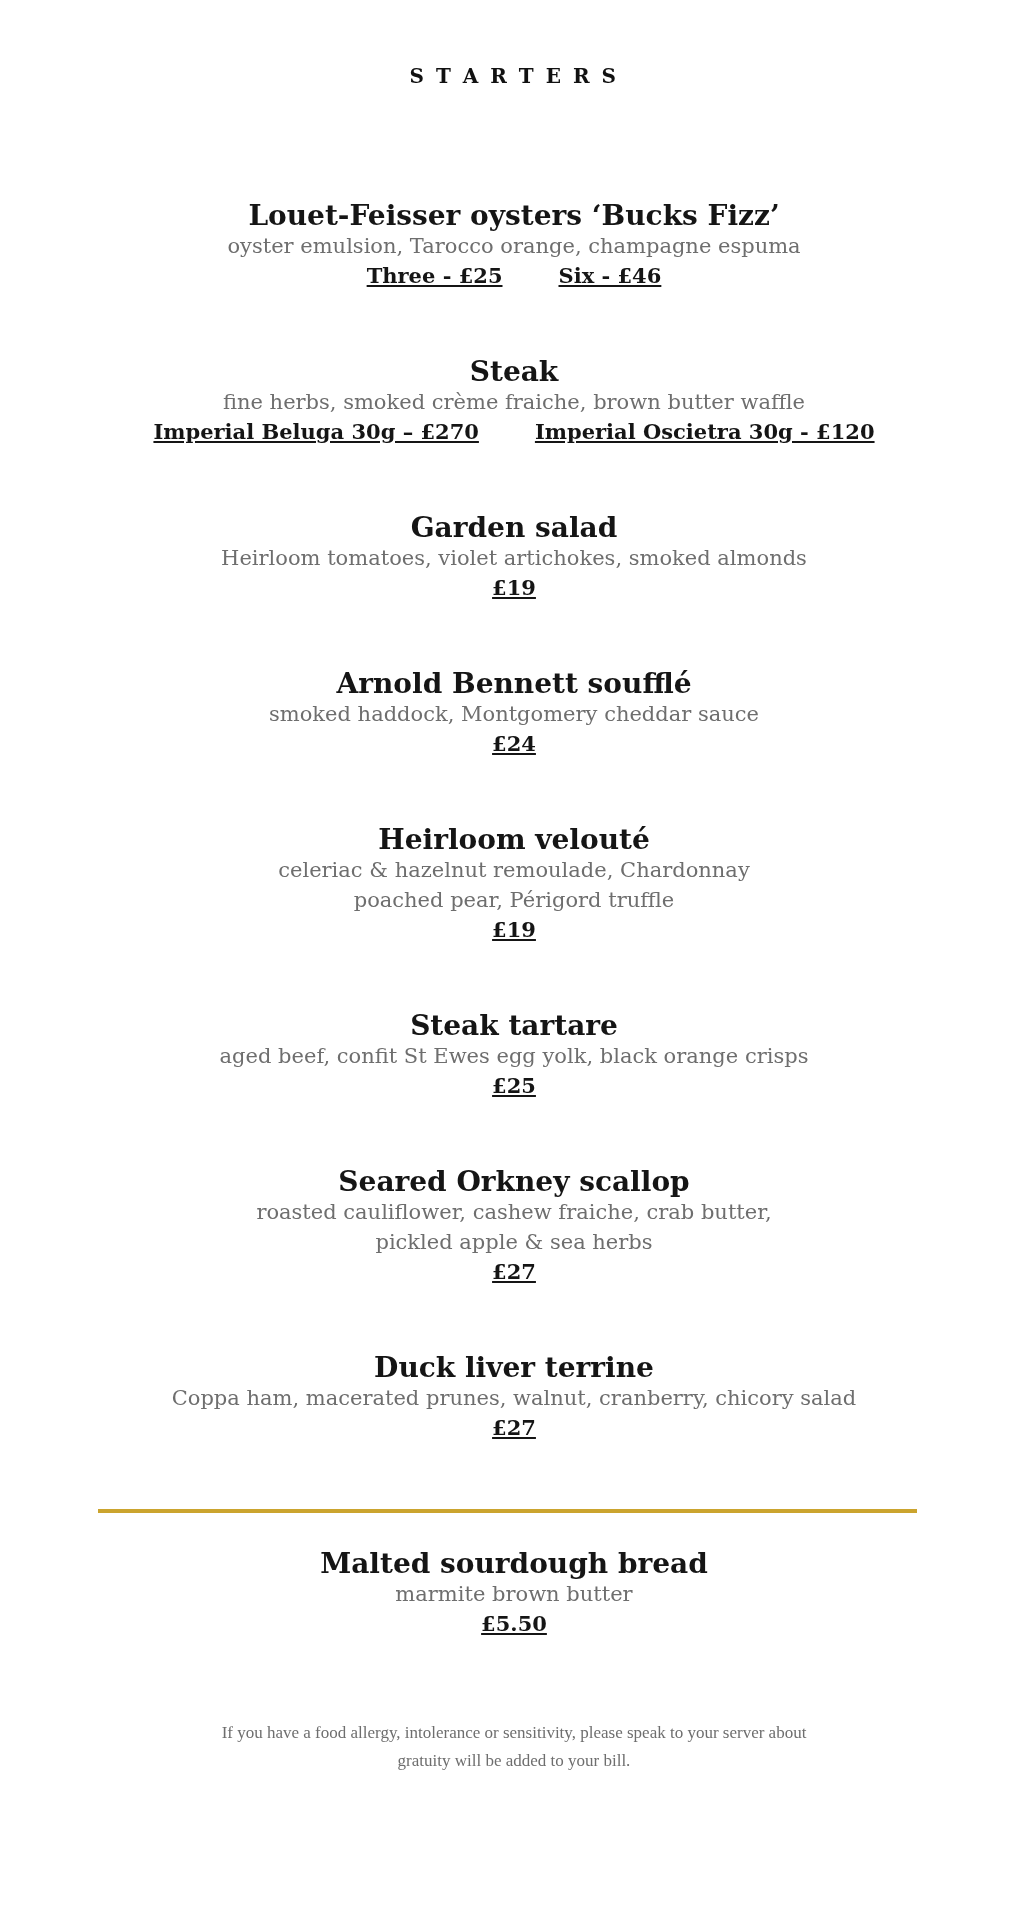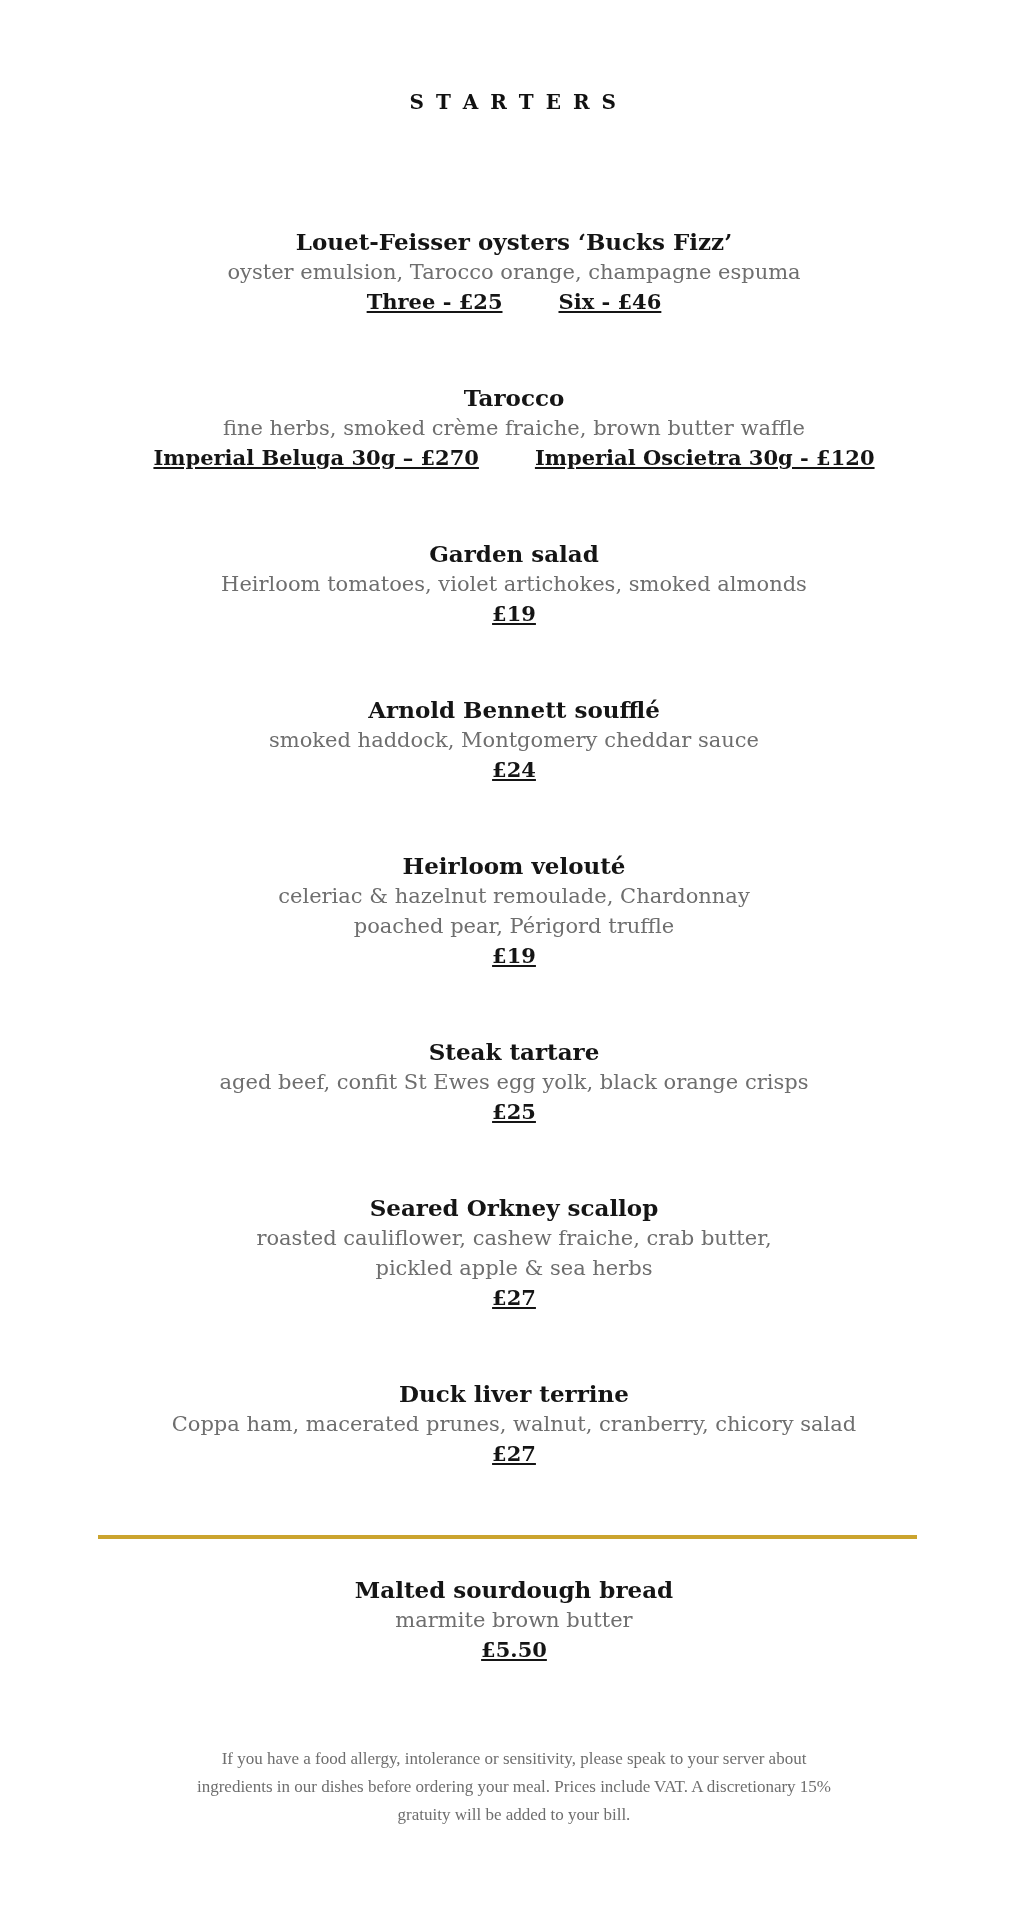--- a/index.html
+++ b/index.html
@@ -15,36 +15,36 @@
     -webkit-font-smoothing: antialiased;
   }
   .page {
     width: 1028px;
     height: 1914px;
     text-align: center;
     overflow: hidden;
   }
   .menu-title {
     margin: 0;
-    padding-top: 89px;
+    padding-top: 63px;
     font-size: 20px;
     font-weight: bold;
     letter-spacing: 2.5px;
     line-height: 26px;
     color: #111111;
   }
   .menu {
     margin-top: 112px;
   }
   .item {
     margin: 0 0 66px 0;
   }
   .dish {
     margin: 0;
-    font-size: 23px;
+    font-size: 28px;
     font-weight: bold;
     line-height: 30px;
     color: #151515;
   }
   .desc {
     margin: 0;
     font-size: 21px;
     font-weight: normal;
     line-height: 30px;
     color: #6e6e6e;
@@ -86,21 +86,21 @@
 
   <div class="menu">
 
     <section class="item">
       <h2 class="dish">Louet-Feisser oysters ‘Bucks Fizz’</h2>
       <p class="desc">oyster emulsion, Tarocco orange, champagne espuma</p>
       <p class="price"><span>Three - £25</span><span class="sep"></span><span>Six - £46</span></p>
     </section>
 
     <section class="item">
-      <h2 class="dish">Tarocco</h2>
+      <h2 class="dish">Steak</h2>
       <p class="desc">fine herbs, smoked crème fraiche, brown butter waffle</p>
       <p class="price"><span>Imperial Beluga 30g – £270</span><span class="sep"></span><span>Imperial Oscietra 30g - £120</span></p>
     </section>
 
     <section class="item">
       <h2 class="dish">Garden salad</h2>
       <p class="desc">Heirloom tomatoes, violet artichokes, smoked almonds</p>
       <p class="price"><span>£19</span></p>
     </section>
 
@@ -141,17 +141,16 @@
     <section class="item">
       <h2 class="dish">Malted sourdough bread</h2>
       <p class="desc">marmite brown butter</p>
       <p class="price"><span>£5.50</span></p>
     </section>
 
   </div>
 
   <div class="footer">
     <div>If you have a food allergy, intolerance or sensitivity, please speak to your server about</div>
-    <div>ingredients in our dishes before ordering your meal. Prices include VAT. A discretionary 15%</div>
     <div>gratuity will be added to your bill.</div>
   </div>
 
 </div>
 
 </body></html>

